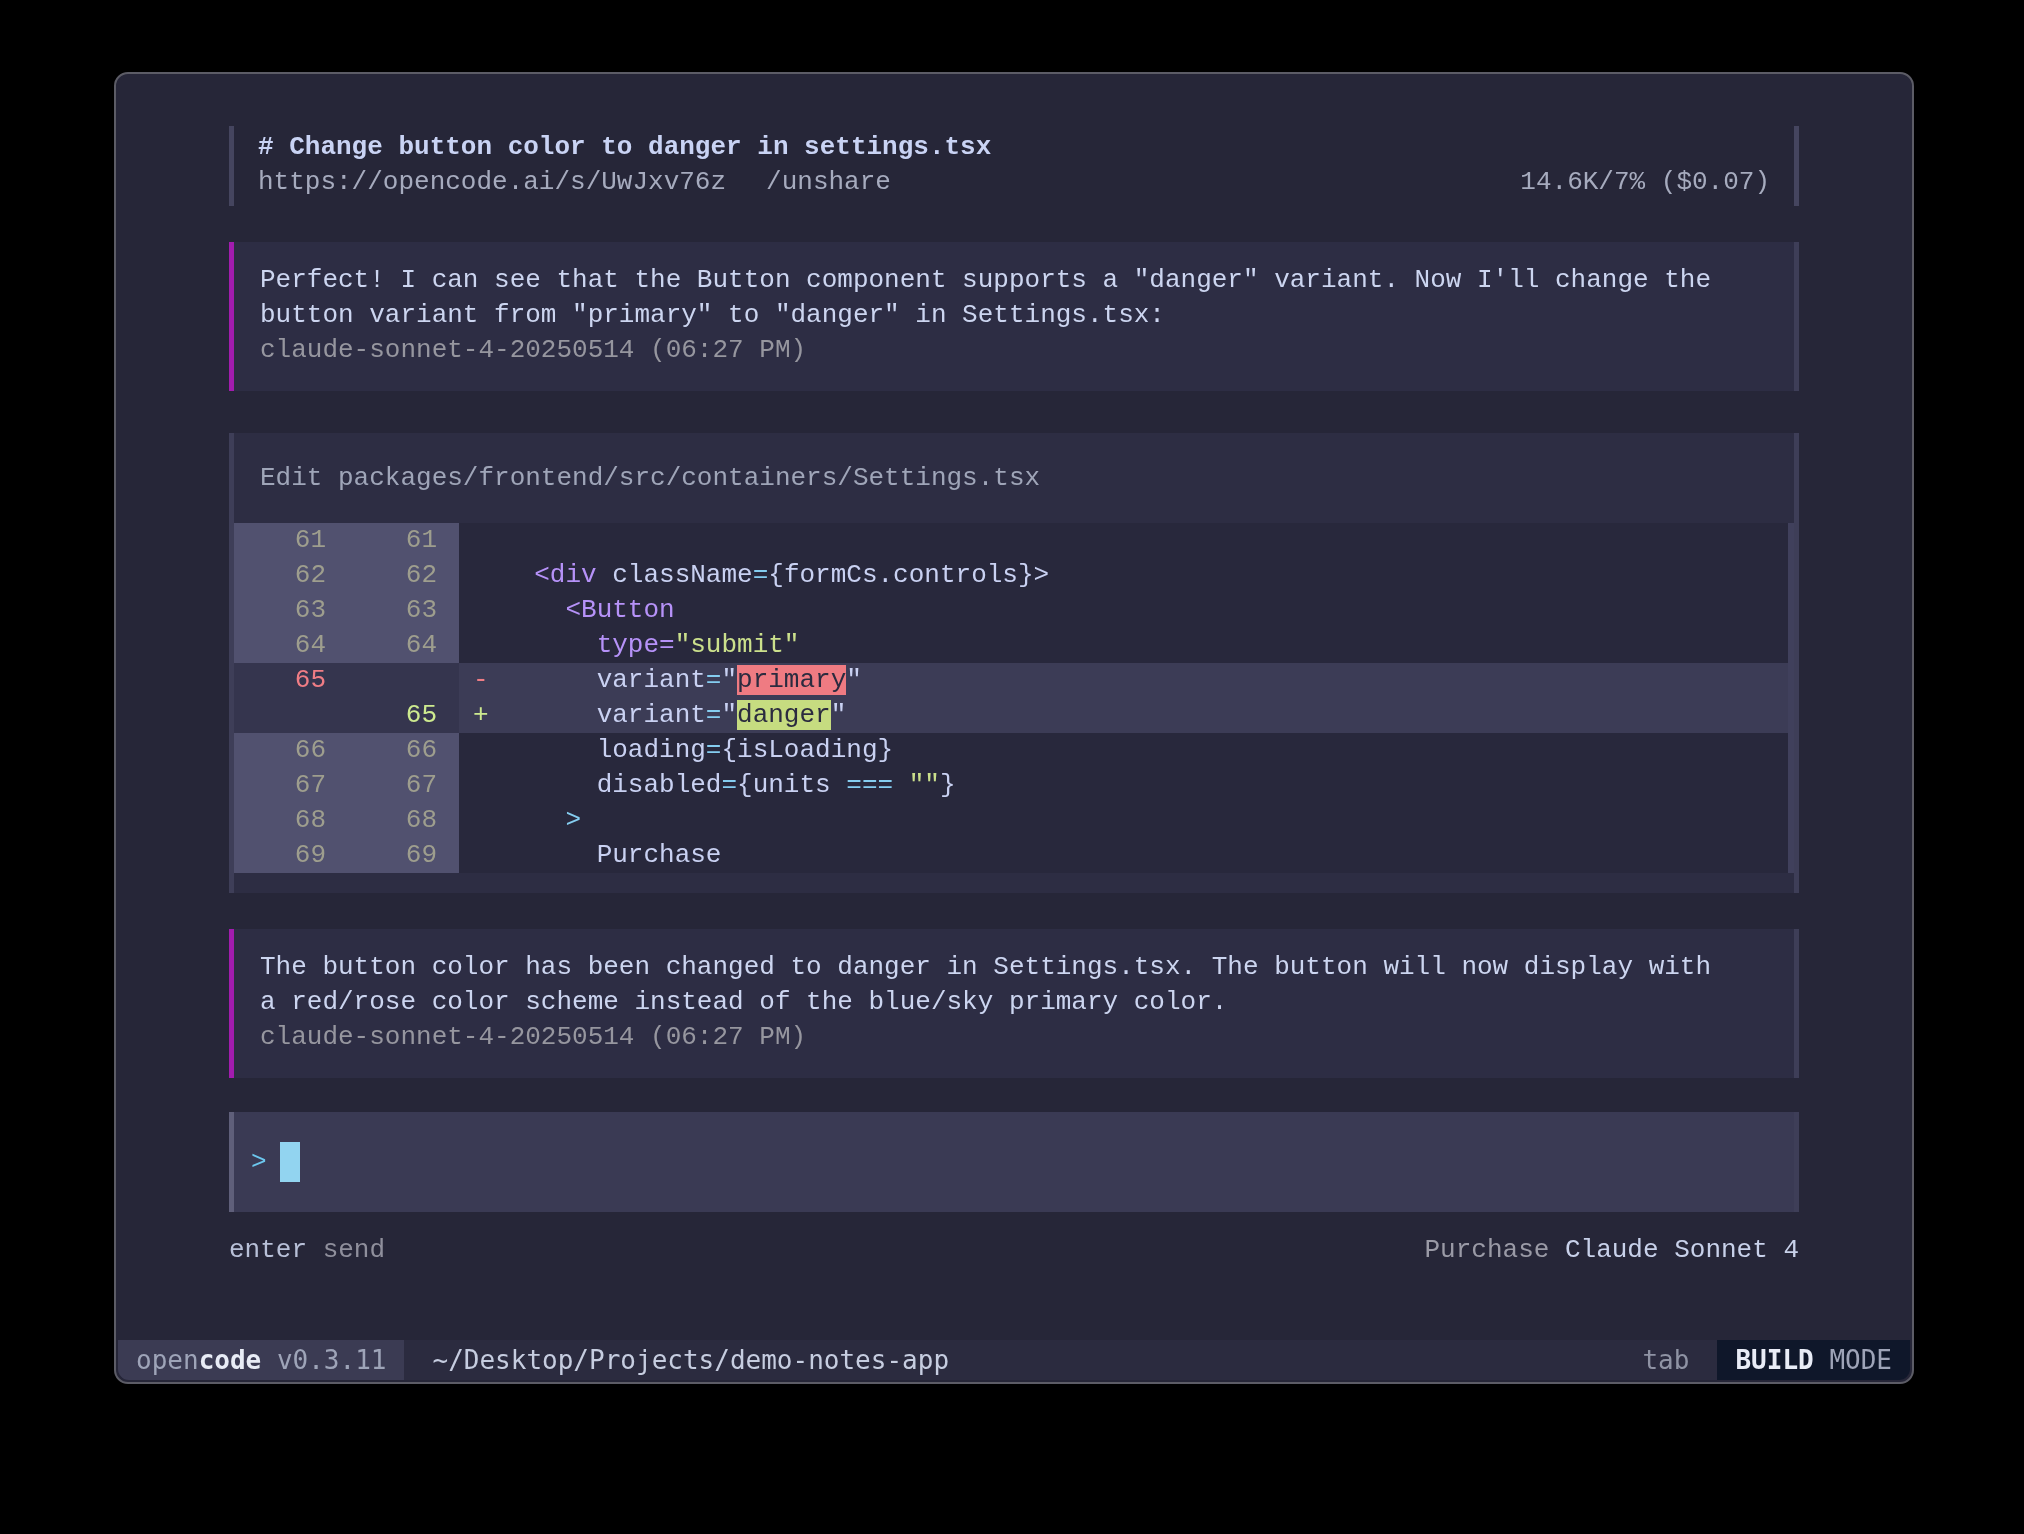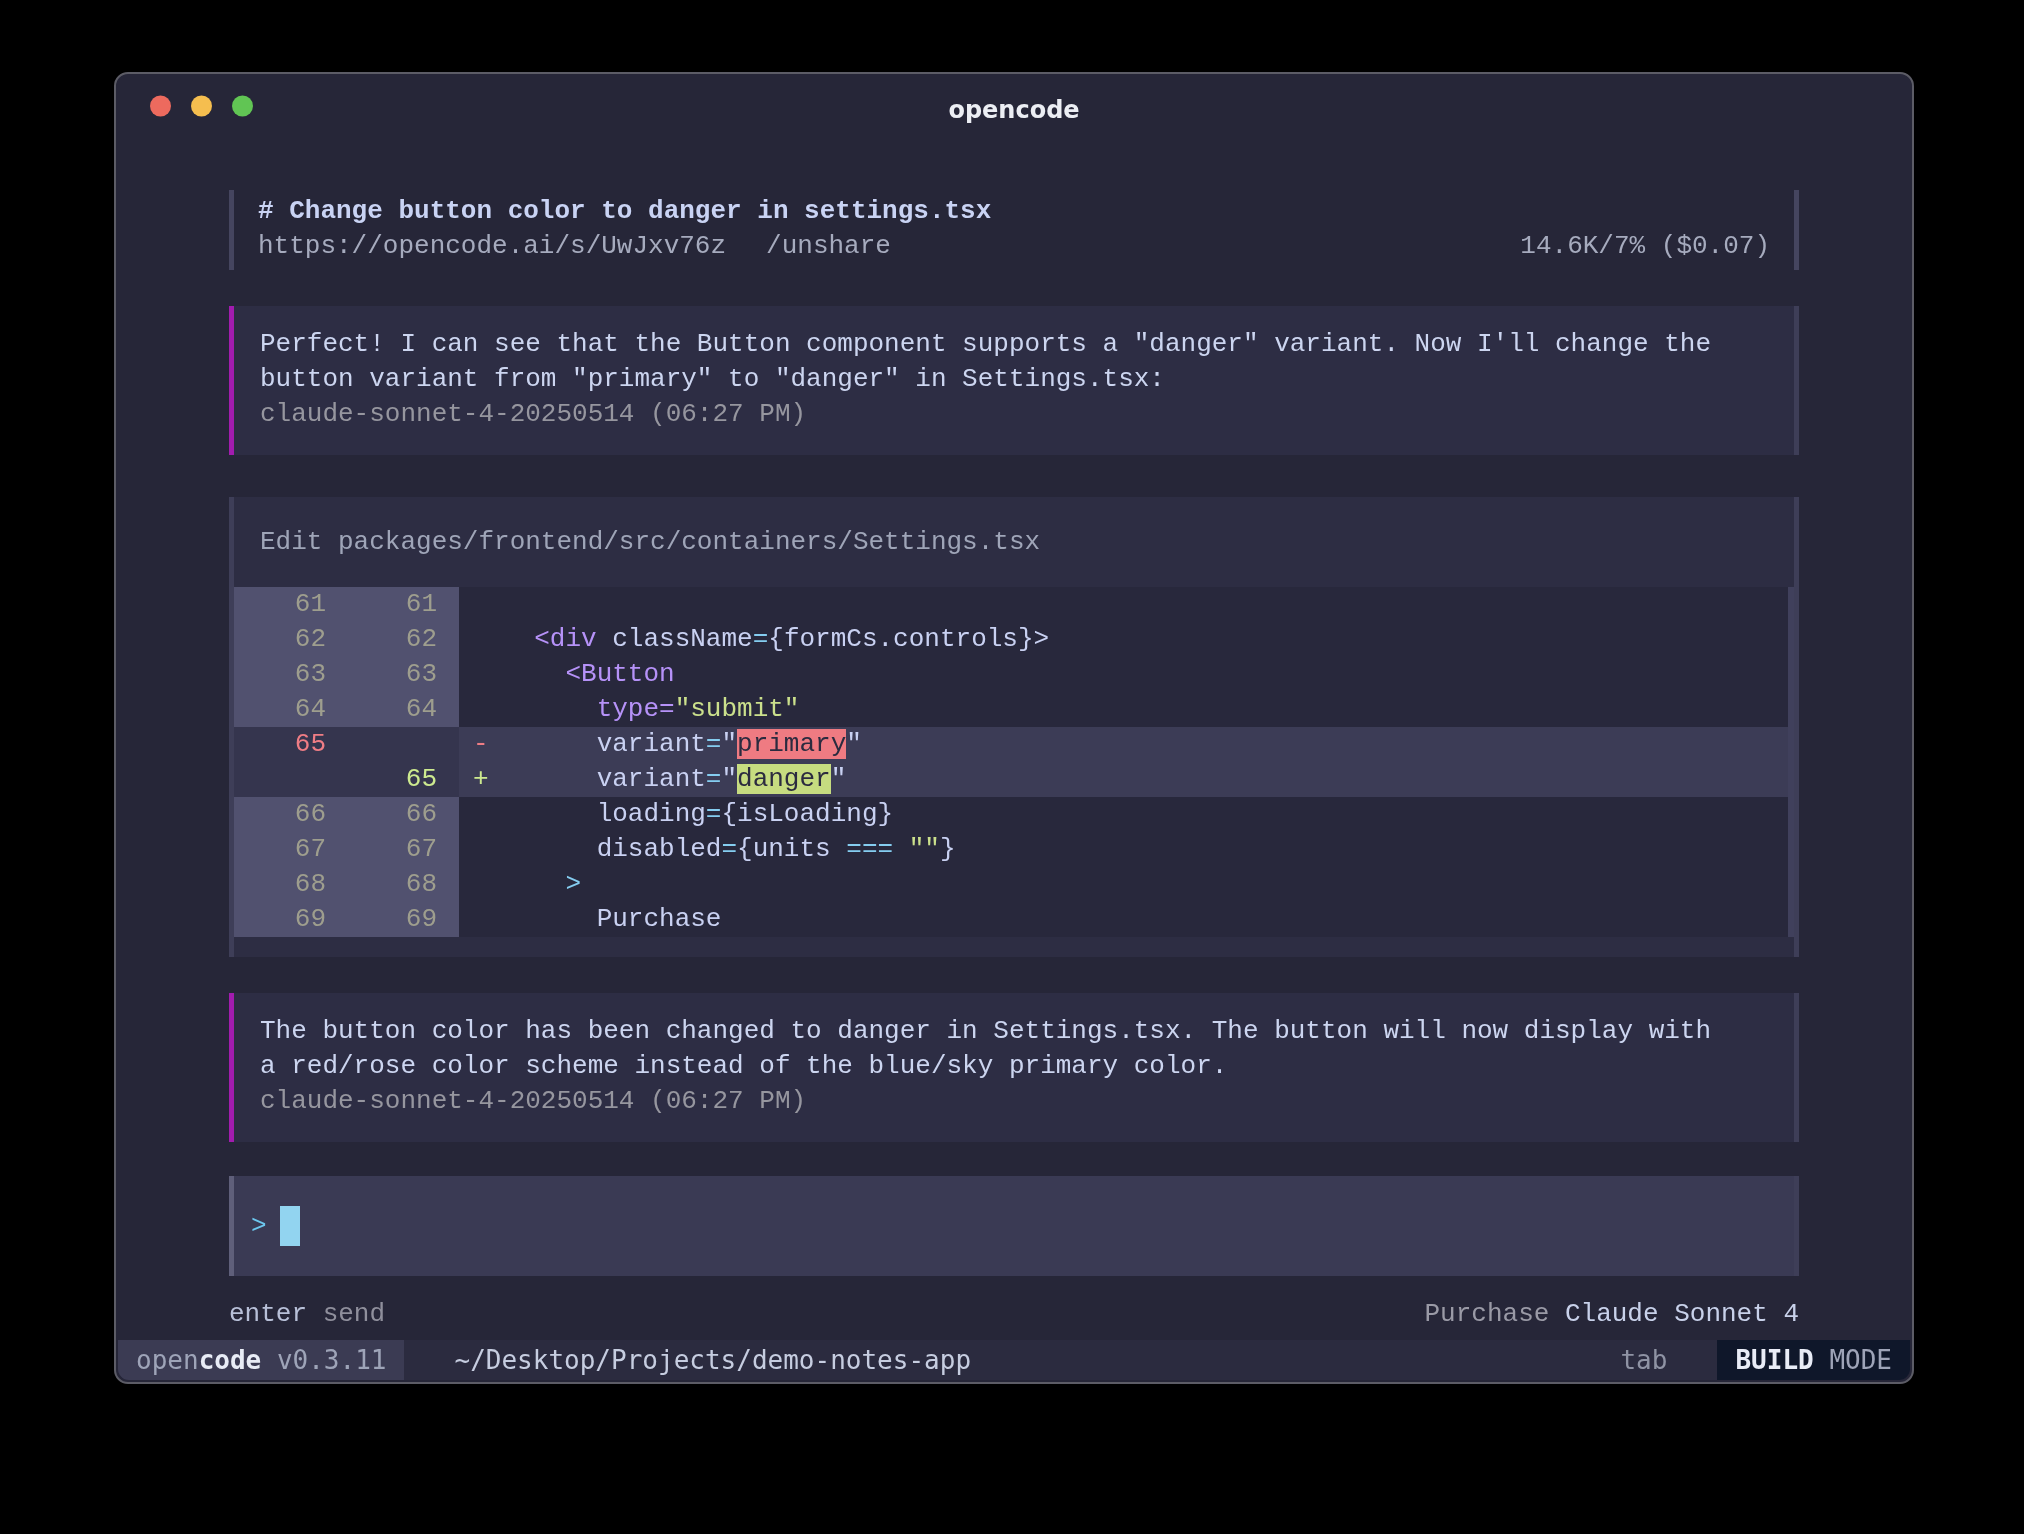--- a/index.html
+++ b/index.html
@@ -71,43 +71,35 @@
   
   .hints{display:flex;margin-top:17px;font-size:26px;line-height:35px;text-align:center;}
   .hint-left .k{color:#b8c0d8;}
   .hint-left .v{color:#8f8f9c;}
   .hint-right{margin-left:auto;}
   .hint-right .dim{color:#9a9aa6;}
   .hint-right .lit{color:#c8d1ea;}
 
   
   .statusbar{margin-top:auto;margin:auto 2px 2px 2px;height:40px;flex:0 0 auto;background:#2b2b3f;
-             border-radius:0 0 11px 11px;display:flex;align-items:center;font-size:26px;overflow:hidden;gap:22px;}
+             border-radius:0 0 11px 11px;display:flex;align-items:center;font-size:26px;overflow:hidden;}
   .chip{height:100%;display:flex;align-items:center;padding:0 18px;}
   .chip.app{background:#3b3b53;}
   .chip.mode{background:#0f172a;margin-left:0;}
   .dimtxt{color:#9ea4b8;}
   .brttxt{color:#e8ecf6;font-weight:700;}
   .cwd{color:#c6cde0;margin-left:28px;}
   .tabhint{color:#8f93a4;margin-left:auto;margin-right:28px;}
   .sp{white-space:pre;}
 </style>
 </head>
 <body>
 
 <div class="window">
 
-  <div class="titlebar">
-    <div class="lights">
-      <button class="light red"></button>
-      <button class="light yellow"></button>
-      <button class="light green"></button>
-    </div>
-    <div class="win-title">opencode</div>
-  </div>
 
   <div class="col hdr">
     <div class="hdr-title"># Change button color to danger in settings.tsx</div>
     <div class="hdr-sub">
       <span class="hdr-url">https://opencode.ai/s/UwJxv76z</span>
       <span>/unshare</span>
       <span class="hdr-stats">14.6K/7% ($0.07)</span>
     </div>
   </div>
 

